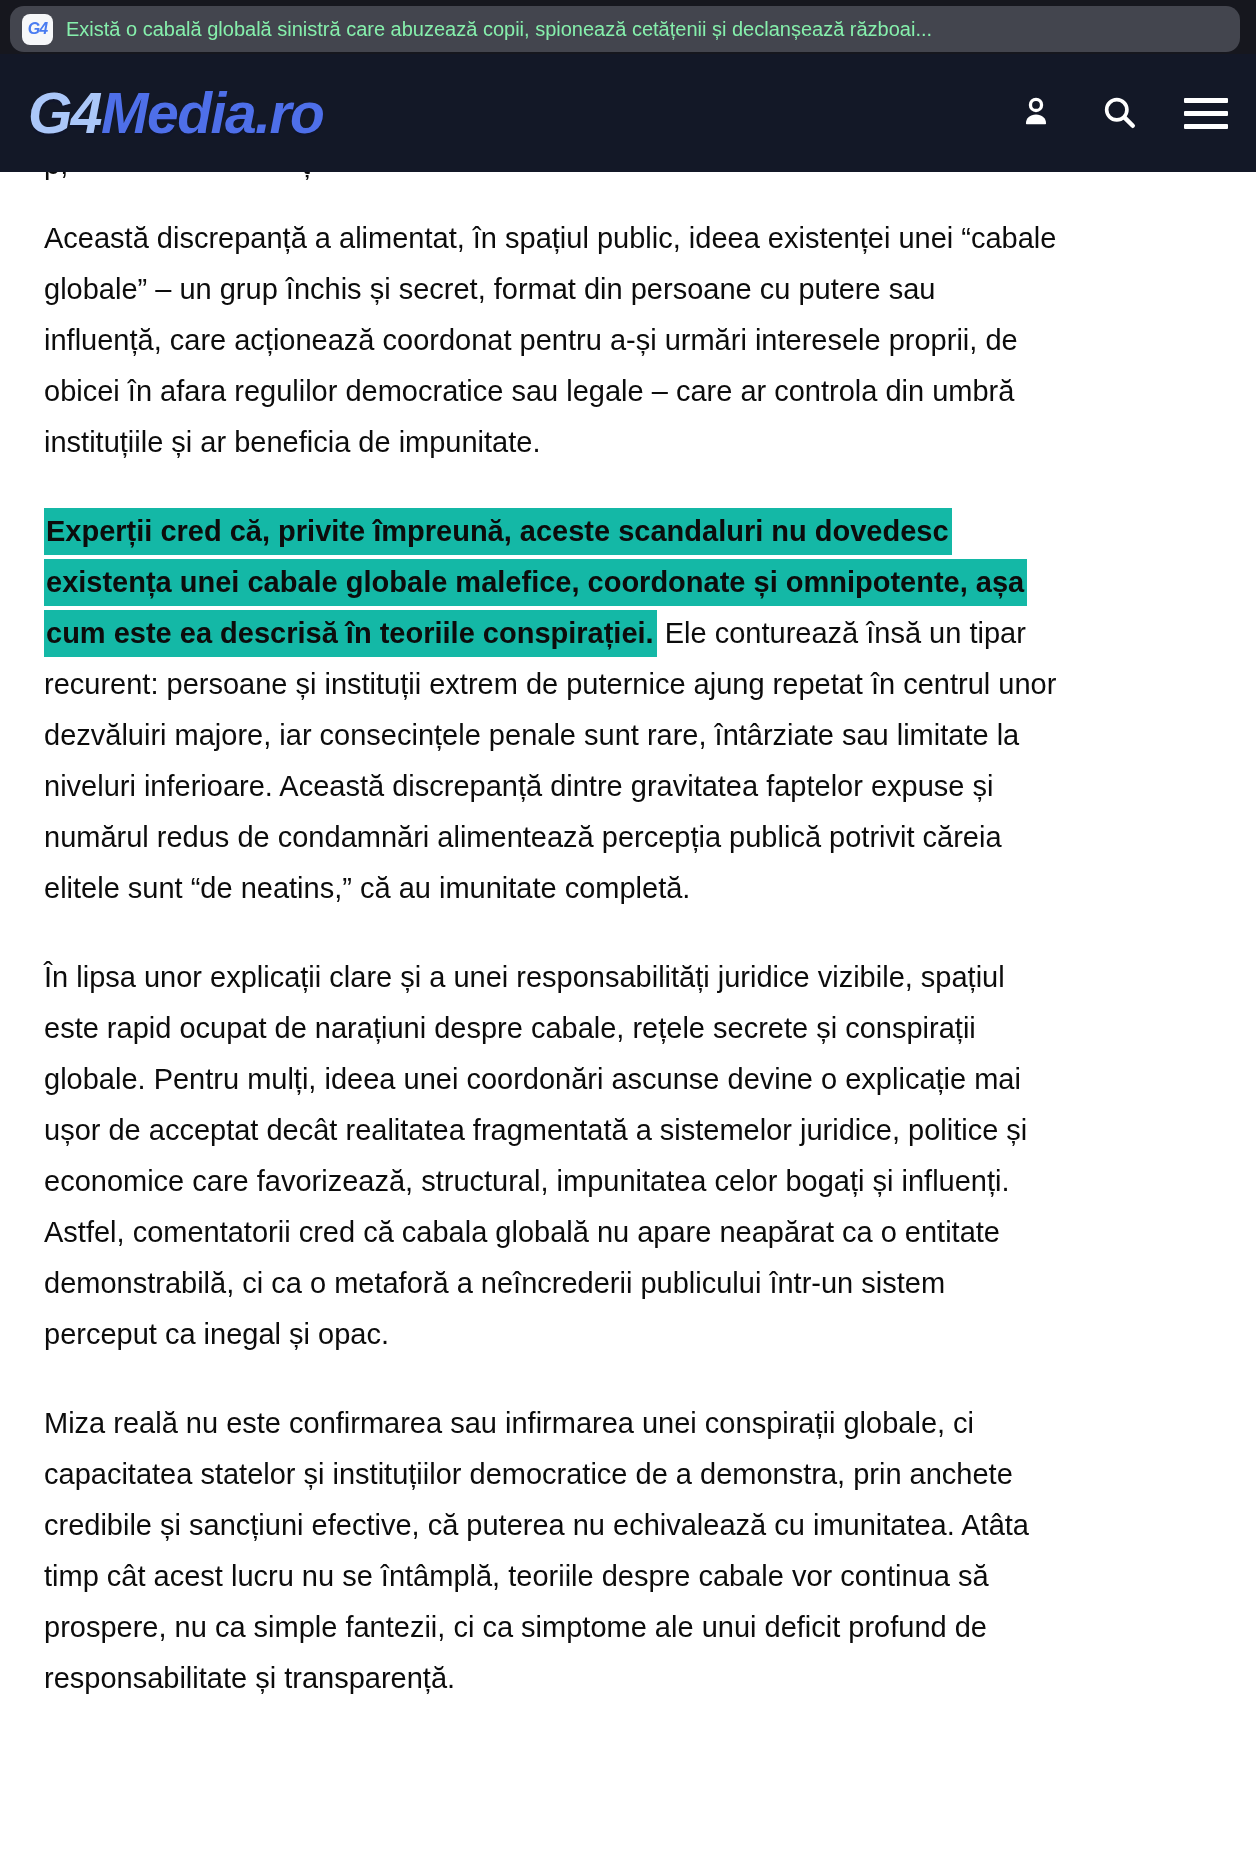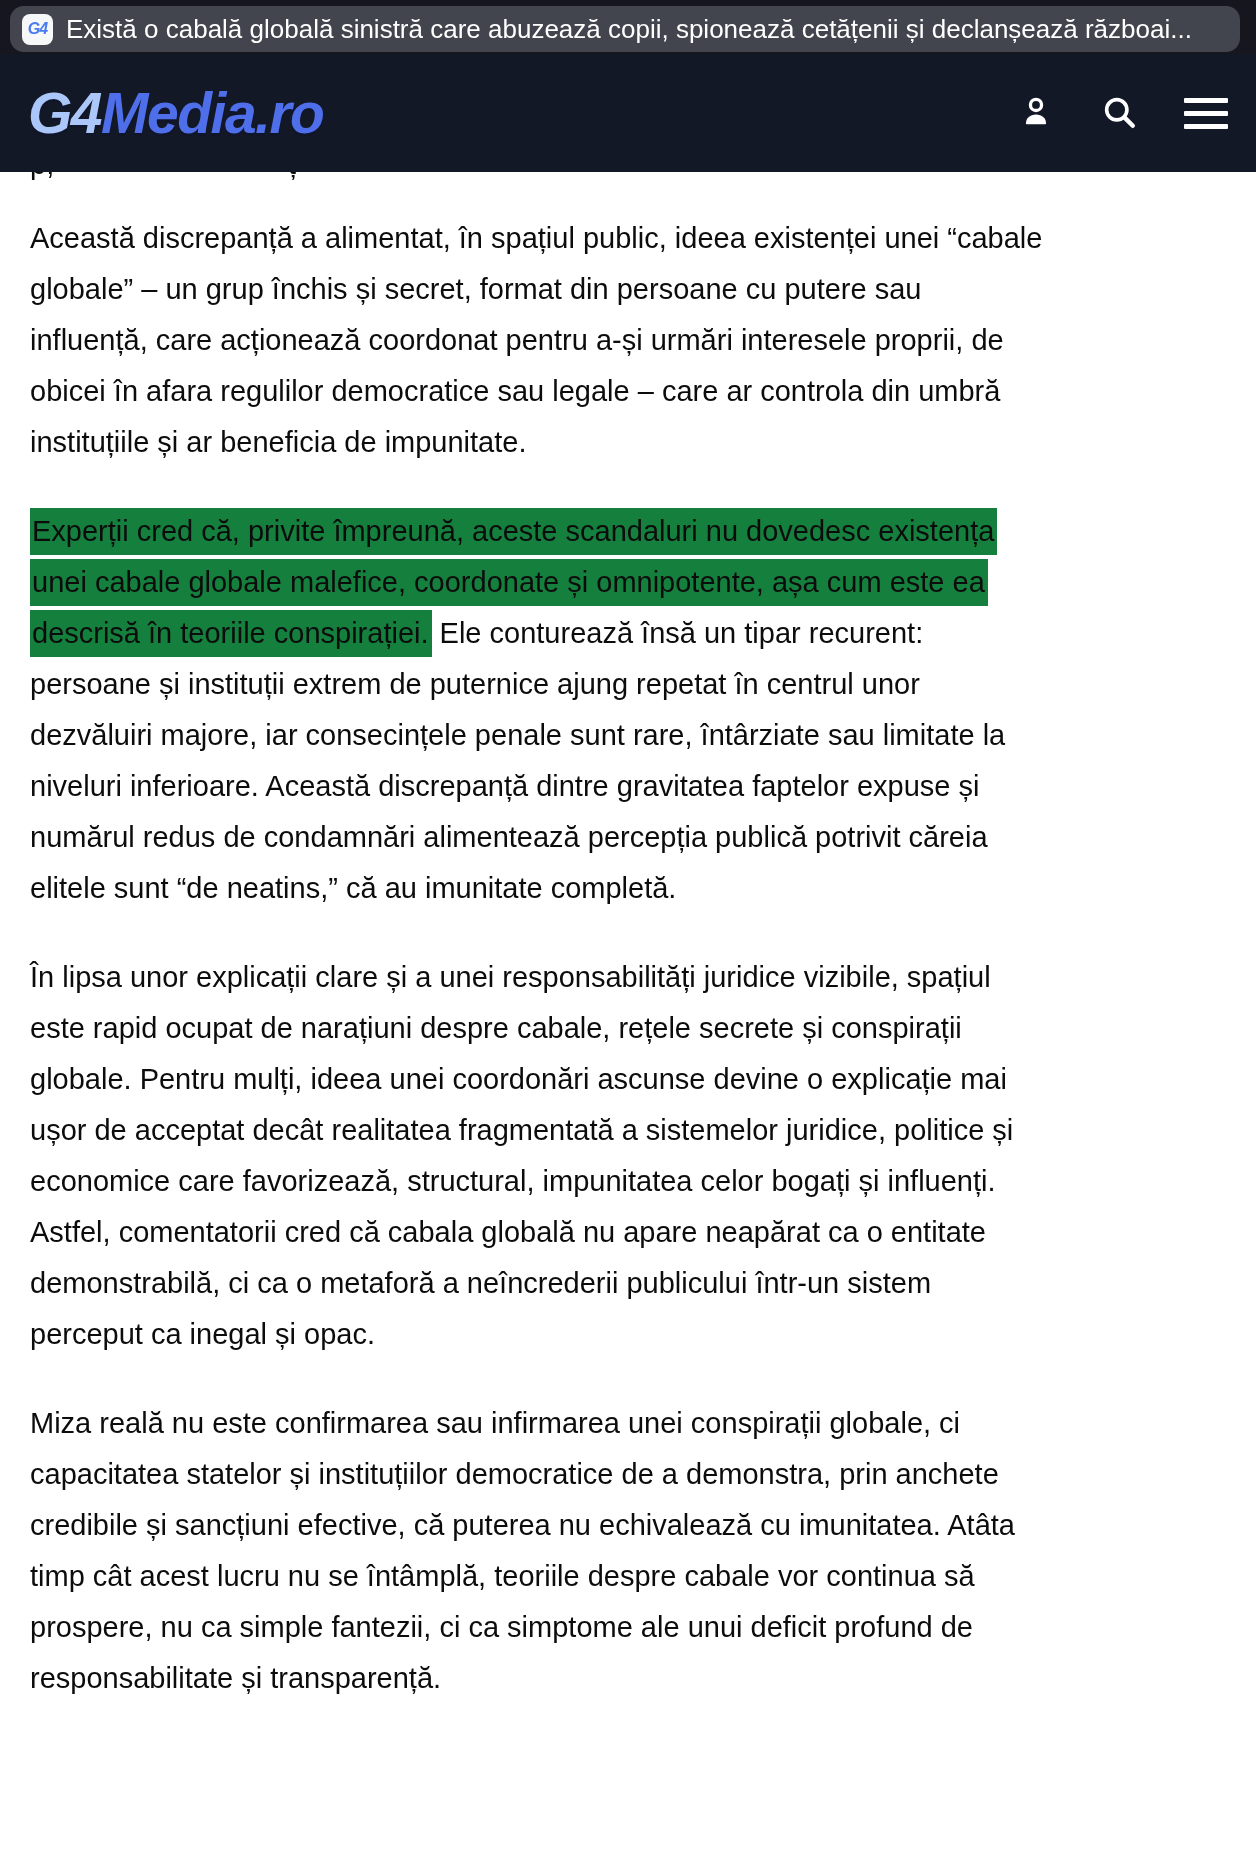--- a/index.html
+++ b/index.html
@@ -22,21 +22,21 @@
     padding:0 12px;min-width:0;
   }
   .favicon{
     width:31px;height:31px;border-radius:8px;flex:0 0 auto;
     background:#f6f7f9;color:#4a7cf1;
     font-style:italic;font-weight:bold;font-size:16px;
     display:flex;align-items:center;justify-content:center;
     letter-spacing:-1px;
   }
   .tab-title{
-    margin-left:13px;color:#ffffff;font-size:26px;
+    margin-left:13px;color:#86efac;font-size:20px;
     white-space:nowrap;overflow:hidden;min-width:0;
   }
   
   .header{
     height:118px;background:#131827;
     display:flex;align-items:center;
     padding:0 28px;
   }
   .logo{
     font-style:italic;font-weight:bold;font-size:57px;
@@ -47,32 +47,32 @@
   .logo .lg1{color:#abc7f9;}
   .logo .lg2{color:#4e6fe9;}
   .header-icons{
     margin-left:auto;display:flex;align-items:center;gap:46px;
   }
   .icon-btn{background:none;border:none;padding:0;cursor:pointer;display:flex;align-items:center;}
   .burger{display:flex;flex-direction:column;gap:8px;}
   .burger span{display:block;width:44px;height:5px;background:#ffffff;border-radius:1px;}
   
   .article{
-    padding:0 30px;max-width:1015px;
+    padding:0 44px;max-width:1015px;
     color:#0c0c0c;font-size:29px;line-height:51px;
   }
   .clip-strip{height:13px;overflow:hidden;position:relative;}
   .clip-strip span{position:absolute;top:-24px;font-size:29px;color:#0c0c0c;line-height:normal;}
   .clip-strip .frag2{left:258px;}
   .article p{margin:28px 0 38px 0;}
   .article p + p{margin-top:38px;}
   .seg-bold{font-weight:normal;}
   .seg-hl{
-    font-weight:normal;
-    background:#15803d;
+    font-weight:bold;
+    background:#14b8a6;
     -webkit-box-decoration-break:clone;box-decoration-break:clone;
     padding:7px 3px 8px 2px;
   }
 </style>
 </head>
 <body>
 
 <div class="tabbar">
   <div class="tab-pill">
     <div class="favicon">G4</div>

